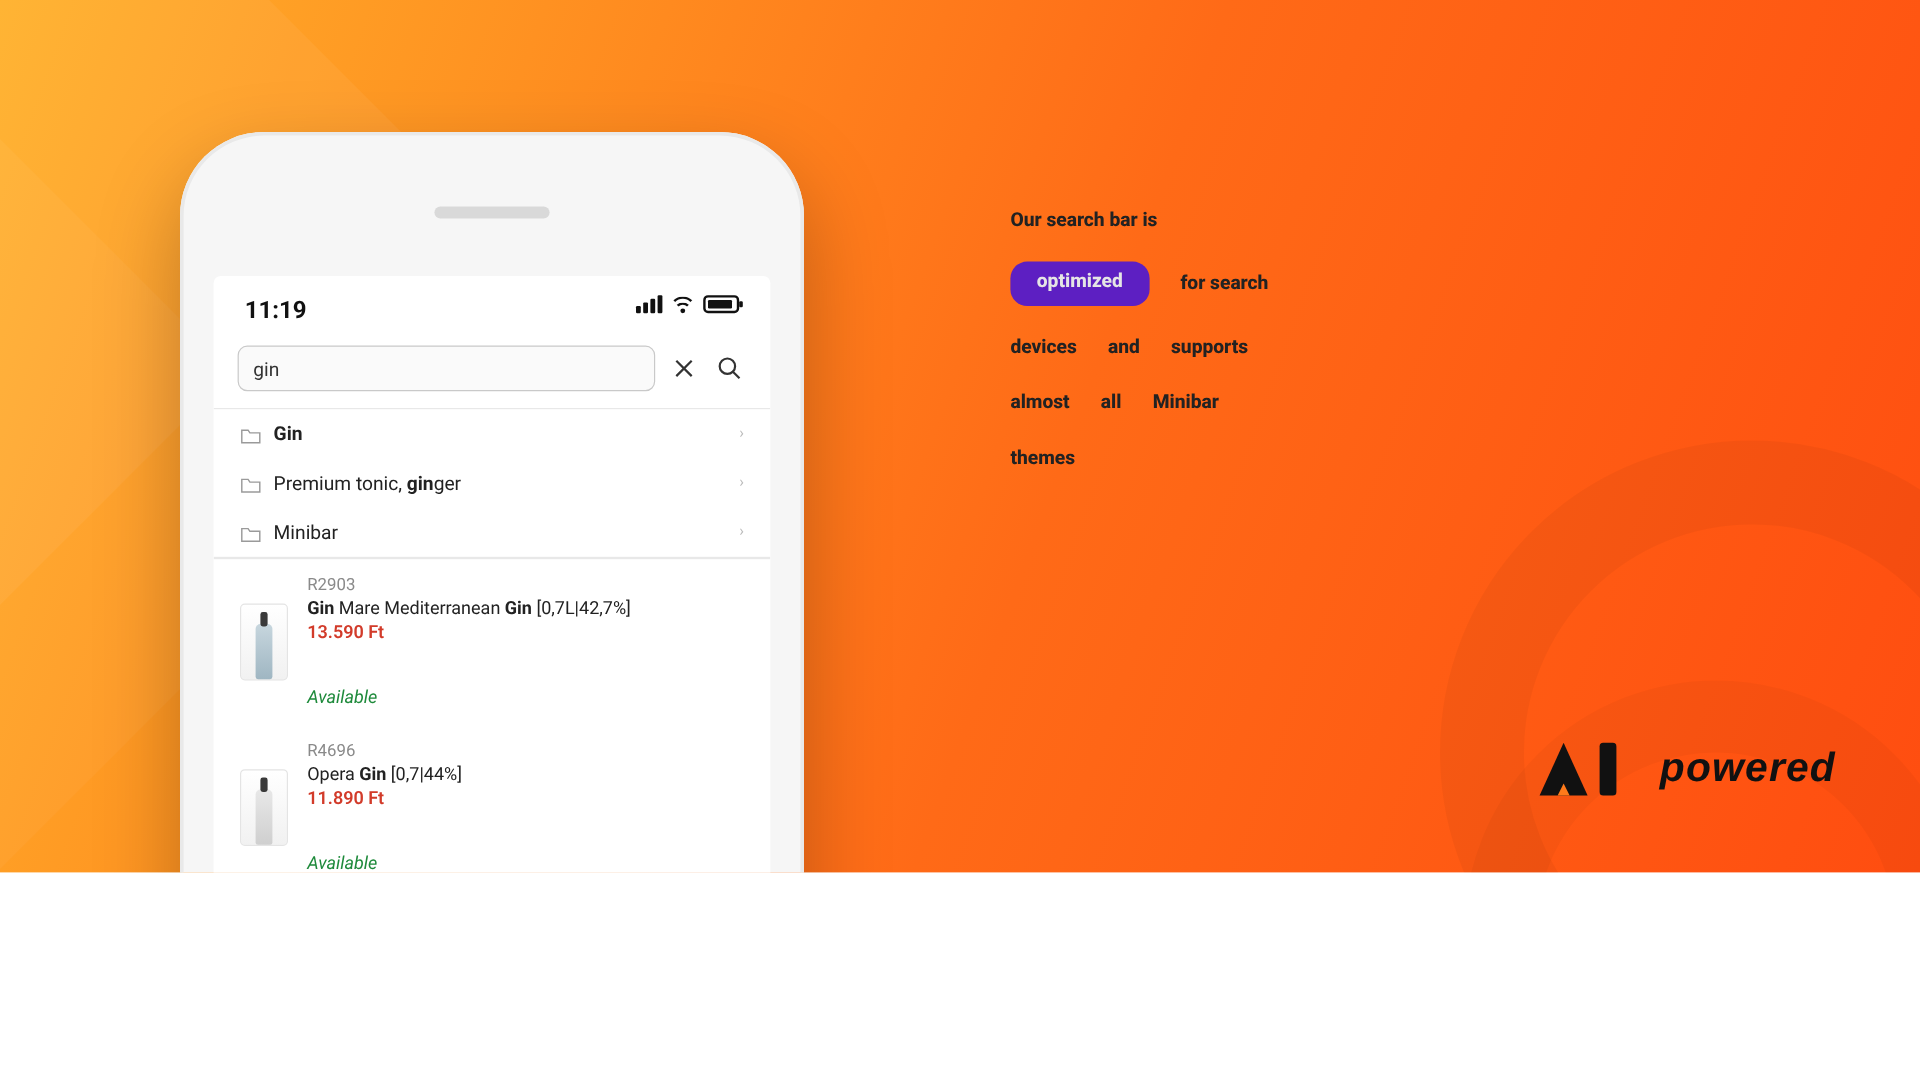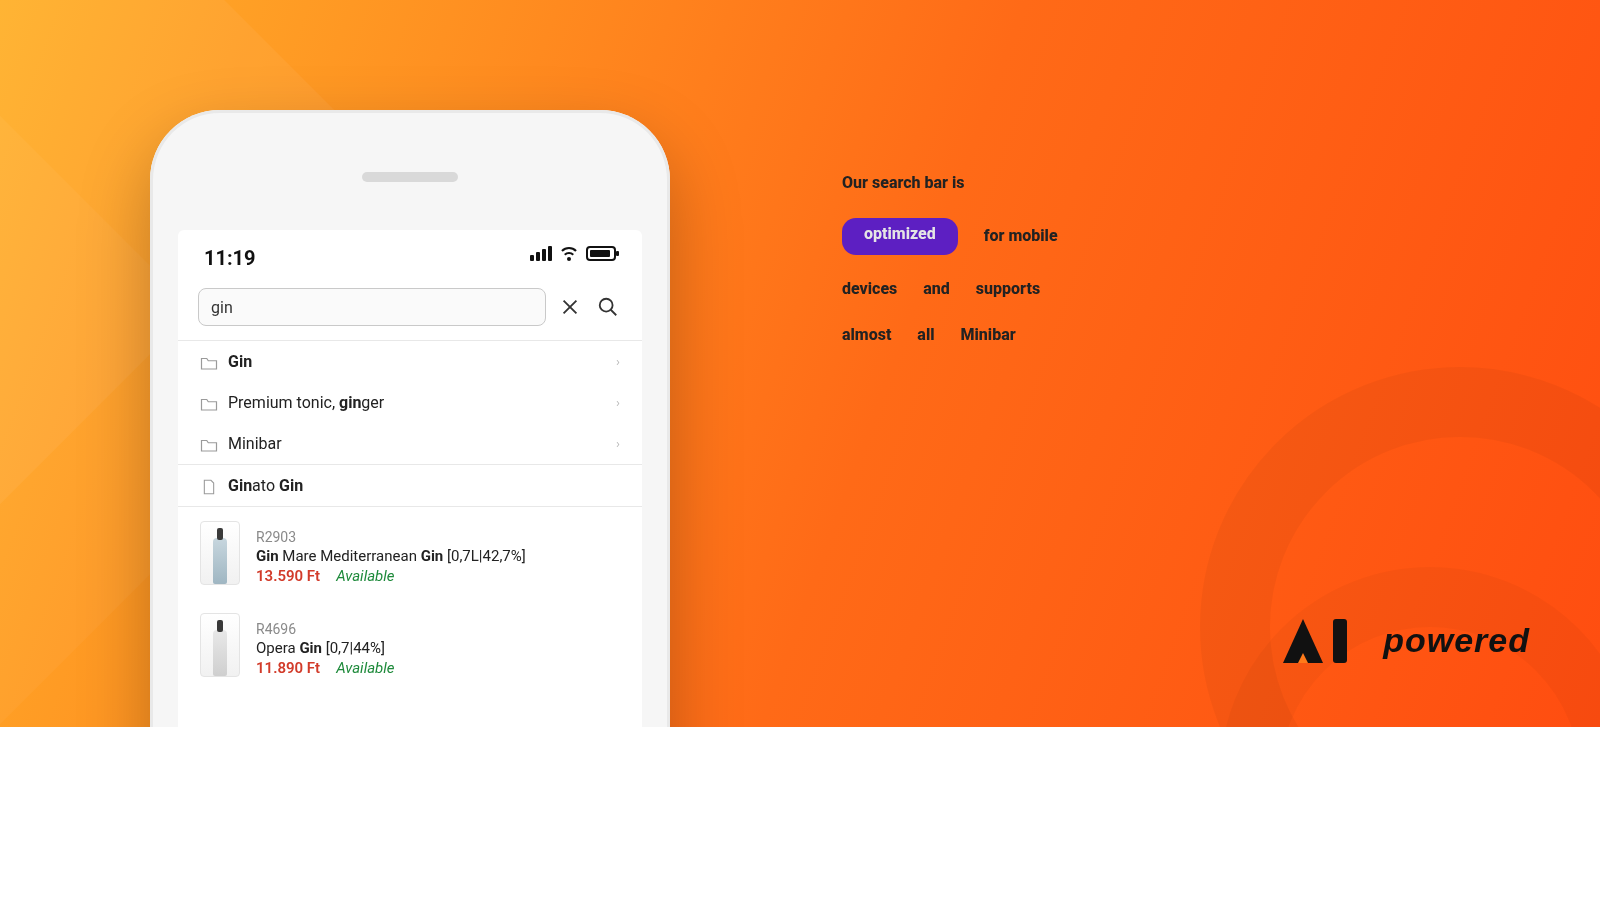--- a/index.html
+++ b/index.html
@@ -133,68 +133,71 @@
     position:relative;
   }
   .row .chev { position:absolute; right:22px; color:#bbb; font-size:13px; }
   .row .folder, .row .page {
     width:18px; height:14px; display:inline-block; flex:0 0 18px;
   }
   .row .folder svg, .row .page svg { width:18px; height:16px; stroke:#9a9a9a; fill:none; }
   .row b { font-weight:700; }
 
   .products .prow {
-    display:flex; gap:16px; padding:14px 22px; align-items:flex-end;
+    display:flex; gap:16px; padding:14px 22px; align-items:center;
   }
   .thumb {
     width:40px; height:64px; background:linear-gradient(#fff,#f1f1f1);
     border:1px solid #e4e4e4; border-radius:4px; position:relative;
     display:flex; align-items:flex-end; justify-content:center;
   }
   .bottle {
     width:14px; height:46px; background:linear-gradient(#c7d6de,#9fb6c2);
     border-radius:4px 4px 2px 2px; position:relative;
   }
   .bottle::before { content:""; position:absolute; top:-10px; left:50%; transform:translateX(-50%);
     width:6px; height:12px; background:#3a3a3a; border-radius:2px; }
   .pinfo { font-size:15px; color:#222; }
   .sku { color:#8a8a8a; font-size:14px; }
   .pname { margin:2px 0; }
-  .priceline { display:flex; gap:16px; align-items:baseline; }
+  .priceline { display:flex; gap:36px; align-items:baseline;flex-direction:column; }
   .price { color:#d23b2a; font-weight:600; }
   .avail { color:#1e8a3b; font-style:italic; }
 
 </style>
 </head>
 <body>
 
 <div class="stage">
   <div class="diag a"></div>
   <div class="diag b"></div>
   <div class="swirl"></div>
   <div class="swirl2"></div>
 
   <div class="copy">
     <div class="row">
         <span class="word">Our search bar is</span>
       </div>
     <div class="row">
       <span class="pill">optimized</span>
-      <span class="word">for mobile</span>
+      <span class="word">for search</span>
     </div>
     <div class="row">
       <span class="word">devices</span>
       <span class="word">and</span>
       <span class="word">supports</span>
     </div>
     <div class="row">
       <span class="word">almost</span>
       <span class="word">all</span>
       <span class="word">Minibar</span>
     </div>
+    <div class="row">
+        <span class="word">themes</span>
+      </div>
   </div>
 
   <div class="badge">
     <span class="ai">
       <svg width="86" height="54" viewBox="0 0 86 54">
         <path d="M6 50 L26 6 L46 50 Z" fill="#111"></path>
         <path d="M21 50 L26 40 L31 50 Z" fill="#ff7a1a"></path>
         <rect x="56" y="6" width="14" height="44" rx="3" fill="#111"></rect>
       </svg>
     </span>
@@ -258,26 +261,20 @@
         <div class="row">
           <span class="folder"><svg viewBox="0 0 24 20">
                 <path d="M2 4h7l2 3h11v11H2z" stroke-width="1.6"></path>
               </svg></span>
           <span><span>Minibar</span><b></b><span></span></span>
           <span class="chev">›</span>
         </div>
       </div>
 
       <div class="section">
-        <div class="row">
-          <span class="page"><svg viewBox="0 0 20 24">
-                <path d="M3 2h10l4 4v16H3z" stroke-width="1.6"></path>
-              </svg></span>
-          <span><span></span><b>Gin</b><span>ato </span><b>Gin</b><span></span></span>
-        </div>
       </div>
 
       <div class="section products">
         <div class="prow">
           <div class="thumb">
               <div class="bottle"></div>
             </div>
           <div class="pinfo">
             <div class="sku">R2903</div>
             <div class="pname"><span></span><b>Gin</b><span> Mare Mediterranean </span><b>Gin</b><span> [0,7L|42,7%]</span></div>

